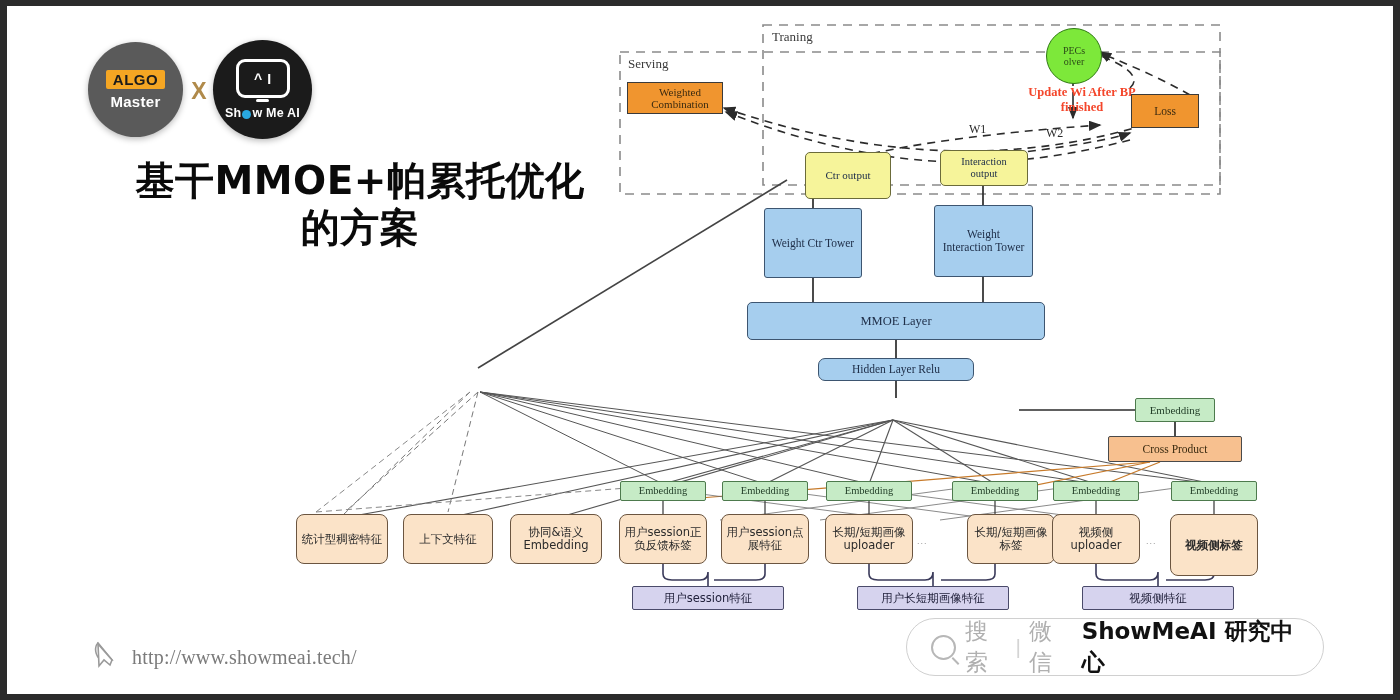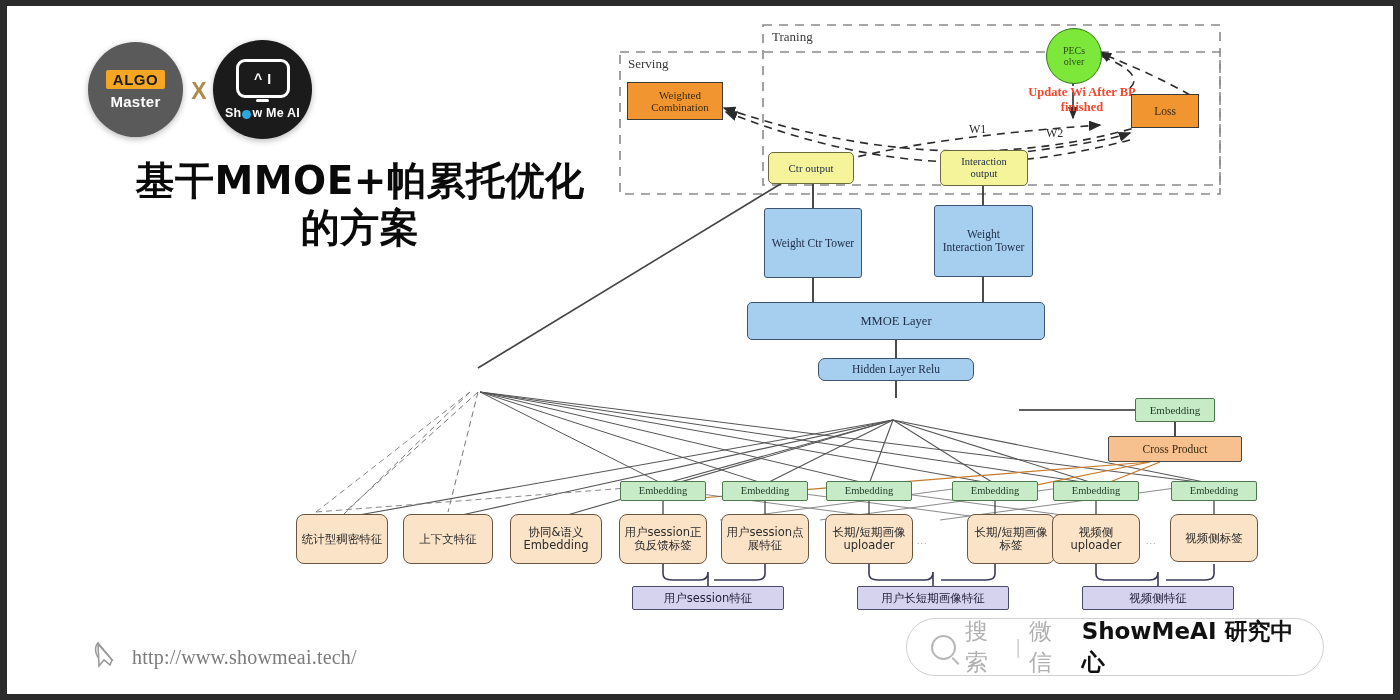--- a/index.html
+++ b/index.html
@@ -221,30 +221,30 @@
     </svg>
 
     <div class="lbl lbl-grp" style="left:628px;top:56px;">Serving</div>
     <div class="lbl lbl-grp" style="left:772px;top:29px;">Traning</div>
 
     <div class="lbl lbl-w" style="left:969px;top:122px;">W1</div>
     <div class="lbl lbl-w" style="left:1046px;top:126px;">W2</div>
 
     <div class="lbl-red" style="left:1012px;top:85px;width:140px;text-align:center;">Update Wi After BP finished</div>
 
-    <div class="nodebox n-orange" style="left:627px;top:82px;width:96px;height:38px;font-size:11px;padding-left:10px;">Weighted Combination</div>
+    <div class="nodebox n-orange" style="left:627px;top:82px;width:96px;height:32px;font-size:11px;padding-left:10px;">Weighted Combination</div>
 
     <div class="nodebox n-green" style="left:1046px;top:28px;width:56px;height:56px;font-size:10px;flex-direction:column;">
       <span>PECs</span>
       <span>olver</span>
     </div>
 
     <div class="nodebox n-orange" style="left:1131px;top:94px;width:68px;height:34px;font-size:11.5px;">Loss</div>
 
-    <div class="nodebox n-yellow" style="left:768px;top:152px;width:86px;height:32px;font-size:11px;text-align:right;">Ctr output</div>
+    <div class="nodebox n-yellow" style="left:805px;top:152px;width:86px;height:47px;font-size:11px;text-align:right;">Ctr output</div>
 
     <div class="nodebox n-yellow" style="left:940px;top:150px;width:88px;height:36px;font-size:10.5px;flex-direction:column;">
       <span>Interaction</span>
       <span>output</span>
     </div>
 
     <div class="nodebox n-blue" style="left:764px;top:208px;width:98px;height:70px;font-size:11.5px;padding:0 6px;">Weight Ctr Tower</div>
 
     <div class="nodebox n-blue" style="left:934px;top:205px;width:99px;height:72px;font-size:11.5px;padding:0 6px;">Weight Interaction Tower</div>
 
@@ -266,21 +266,21 @@
     <div class="nodebox n-greenbox" style="left:1171px;top:481px;width:86px;height:20px;font-size:10.5px;">Embedding</div>
 
     <div class="nodebox n-peach" style="left:296px;top:514px;width:92px;height:50px;">统计型稠密特征</div>
     <div class="nodebox n-peach" style="left:403px;top:514px;width:90px;height:50px;">上下文特征</div>
     <div class="nodebox n-peach" style="left:510px;top:514px;width:92px;height:50px;padding:0 5px;">协同&amp;语义Embedding</div>
     <div class="nodebox n-peach" style="left:619px;top:514px;width:88px;height:50px;padding:0 4px;">用户session正负反馈标签</div>
     <div class="nodebox n-peach" style="left:721px;top:514px;width:88px;height:50px;padding:0 4px;">用户session点展特征</div>
     <div class="nodebox n-peach" style="left:825px;top:514px;width:88px;height:50px;padding:0 4px;">长期/短期画像uploader</div>
     <div class="nodebox n-peach" style="left:951px;top:514px;width:88px;height:50px;padding:0 4px;margin-left:16px;">长期/短期画像标签</div>
     <div class="nodebox n-peach" style="left:1052px;top:514px;width:88px;height:50px;padding:0 4px;">视频侧uploader</div>
-    <div class="nodebox n-peach" style="left:1170px;top:514px;width:88px;height:48px;padding:0 13px;">视频侧标签</div>
+    <div class="nodebox n-peach" style="left:1170px;top:514px;width:88px;height:62px;padding:0 13px;font-weight:bold;">视频侧标签</div>
 
     <div class="dots" style="left:917px;top:536px;">...</div>
     <div class="dots" style="left:1146px;top:536px;">...</div>
 
     <div class="nodebox n-purple" style="left:632px;top:586px;width:152px;height:24px;">用户session特征</div>
     <div class="nodebox n-purple" style="left:857px;top:586px;width:152px;height:24px;text-align:center;">用户长短期画像特征</div>
     <div class="nodebox n-purple" style="left:1082px;top:586px;width:152px;height:24px;">视频侧特征</div>
   </div>
 
   <svg class="cursor-ico" viewBox="0 0 30 32">

